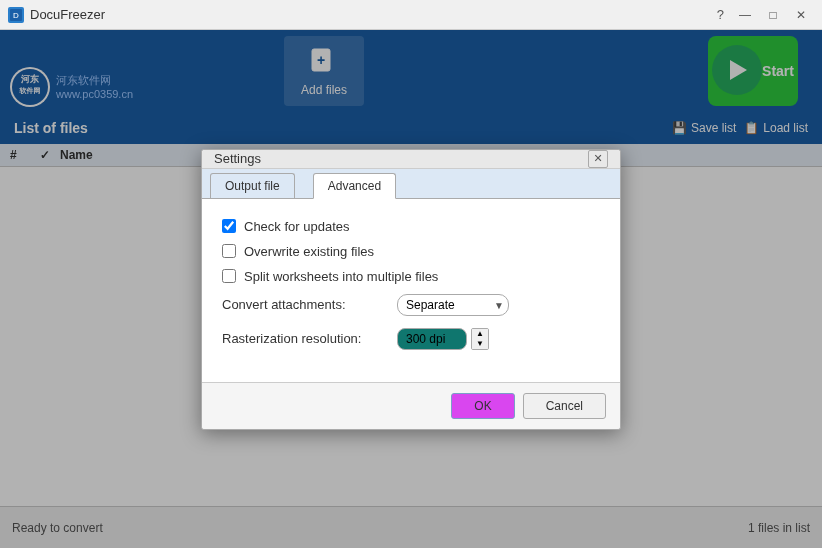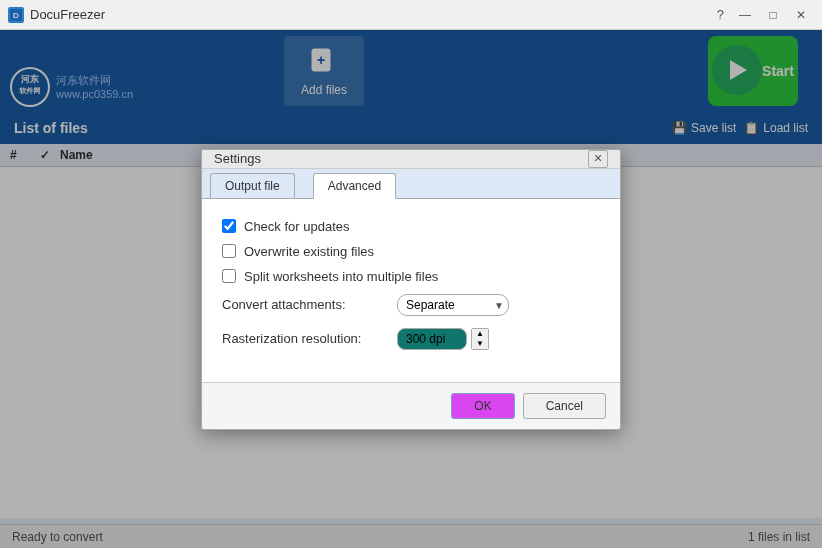--- a/index.html
+++ b/index.html
@@ -189,21 +189,21 @@
       color: #333;
       font-size: 12px;
     }
     .col-num { width: 30px; }
     .col-check { width: 20px; }
     .col-name { flex: 1; }
 
     
     .status-bar {
       background: #f0f0f0;
-      height: 24px;
+      height: 42px;
       border-top: 1px solid #ccc;
       display: flex;
       align-items: center;
       justify-content: space-between;
       padding: 0 12px;
       font-size: 12px;
       color: #555;
       position: absolute;
       bottom: 0;
       left: 0;

